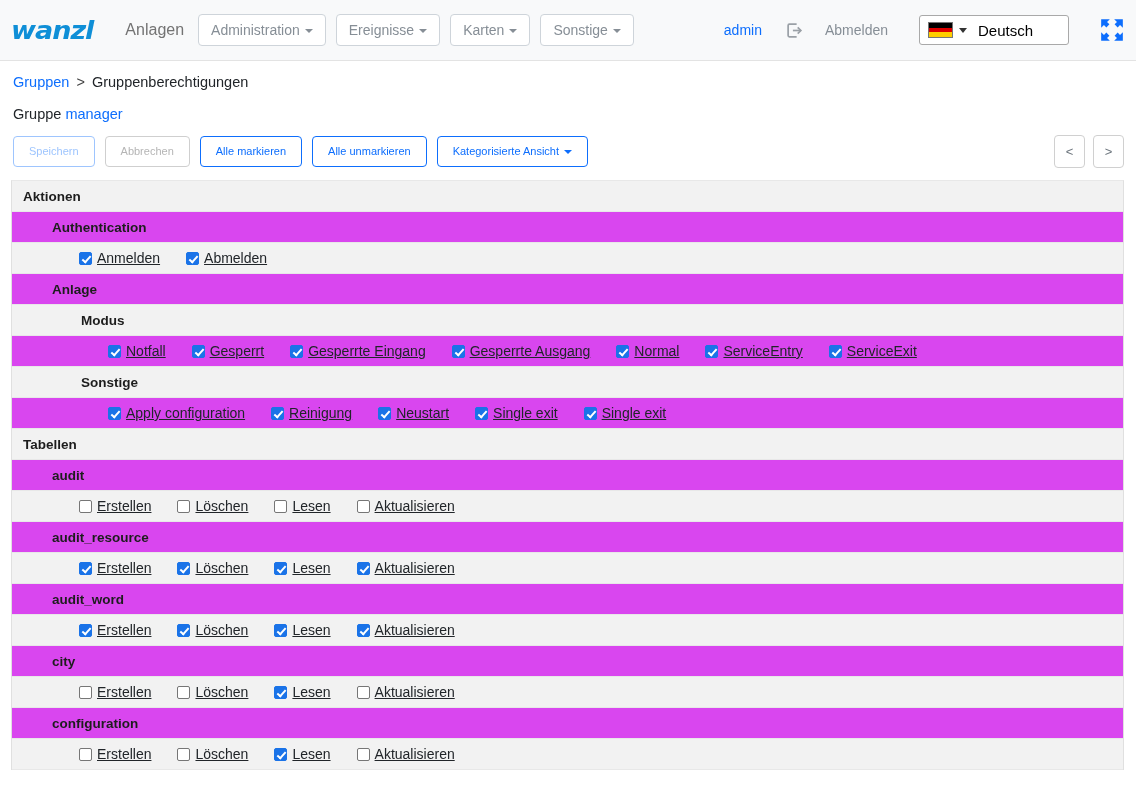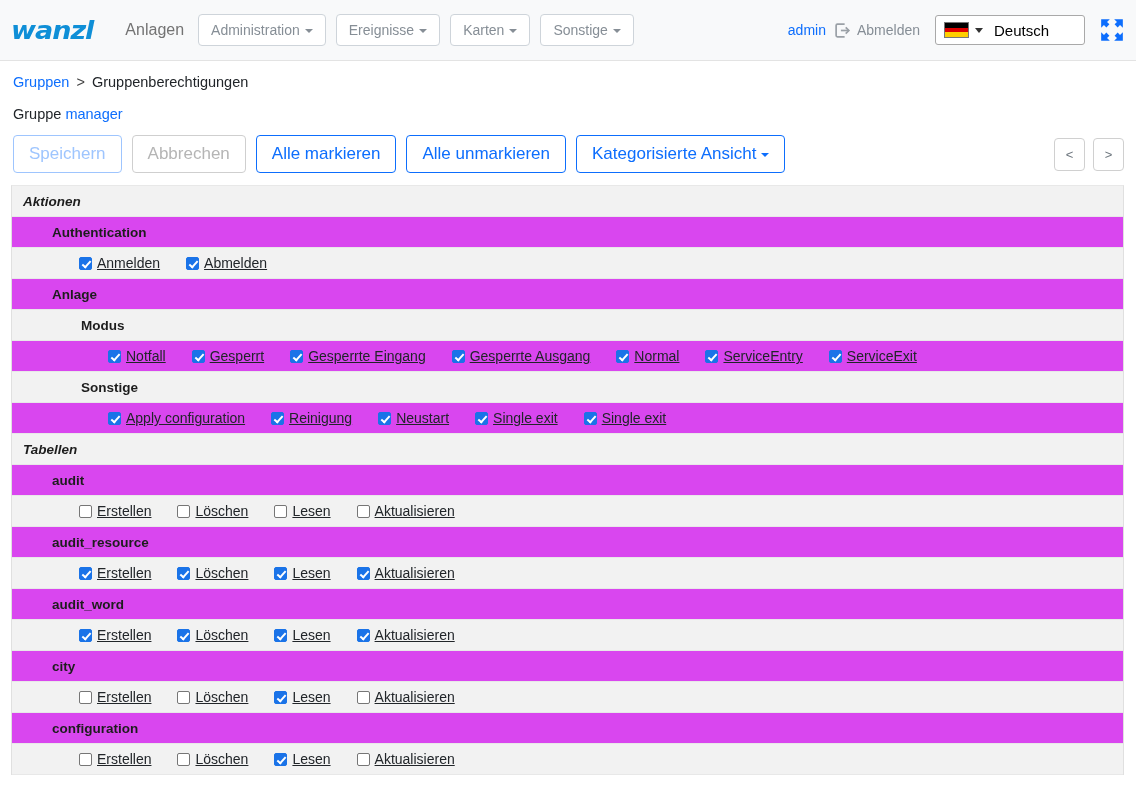--- a/index.html
+++ b/index.html
@@ -59,21 +59,21 @@
     margin-left: 5px;
     border-left: 4px solid transparent;
     border-right: 4px solid transparent;
     border-top: 4px solid currentColor;
     vertical-align: middle;
   }
   .nav-right {
     margin-left: auto;
     display: flex;
     align-items: center;
-    gap: 0;
+    gap: 16px;
   }
   .user-link {
     color: #0d6efd;
     font-size: 14px;
     text-decoration: none;
     cursor: pointer;
   }
   .logout-icon {
     margin: 0 6px 0 8px;
     display: inline-flex;
@@ -136,21 +136,21 @@
   .group-line a { color: #0d6efd; text-decoration: none; cursor: pointer; }
 
   
   .toolbar {
     display: flex;
     align-items: center;
     padding: 13px 12px 0 13px;
     position: relative;
   }
   .btn {
-    font-size: 17px;
+    font-size: 11px;
     background: #ffffff;
     border-radius: 4px;
     padding: 8px 15px;
     margin-right: 10px;
     cursor: pointer;
     line-height: 1.2;
     white-space: nowrap;
   }
   .btn-primary-outline { color: #0d6efd; border: 1px solid #0d6efd; }
   .btn-disabled-blue { color: #9ec5fe; border: 1px solid #9ec5fe; cursor: default; }
@@ -179,21 +179,21 @@
     border-top: 1px solid #e8e8e8;
   }
   .row {
     height: 31px;
     display: flex;
     align-items: center;
     border-bottom: 1px solid #e8e8e8;
     background: #d946ef;
   }
   .row.shaded { background: #f2f2f2; }
-  .row.lvl0 { padding-left: 11px; font-weight: bold; font-size: 13.5px; color: #1d1d1d; font-style: italic; }
+  .row.lvl0 { padding-left: 11px; font-weight: bold; font-size: 13.5px; color: #1d1d1d; }
   .row.lvl1 { padding-left: 40px; font-weight: bold; font-size: 13.5px; color: #1d1d1d; }
   .row.lvl2 { padding-left: 69px; font-weight: bold; font-size: 13.5px; color: #1d1d1d; }
   .row.items-l1 { padding-left: 67px; }
   .row.items-l2 { padding-left: 96px; }
 
   .cb-item {
     display: inline-flex;
     align-items: center;
     margin-right: 26px;
     white-space: nowrap;

